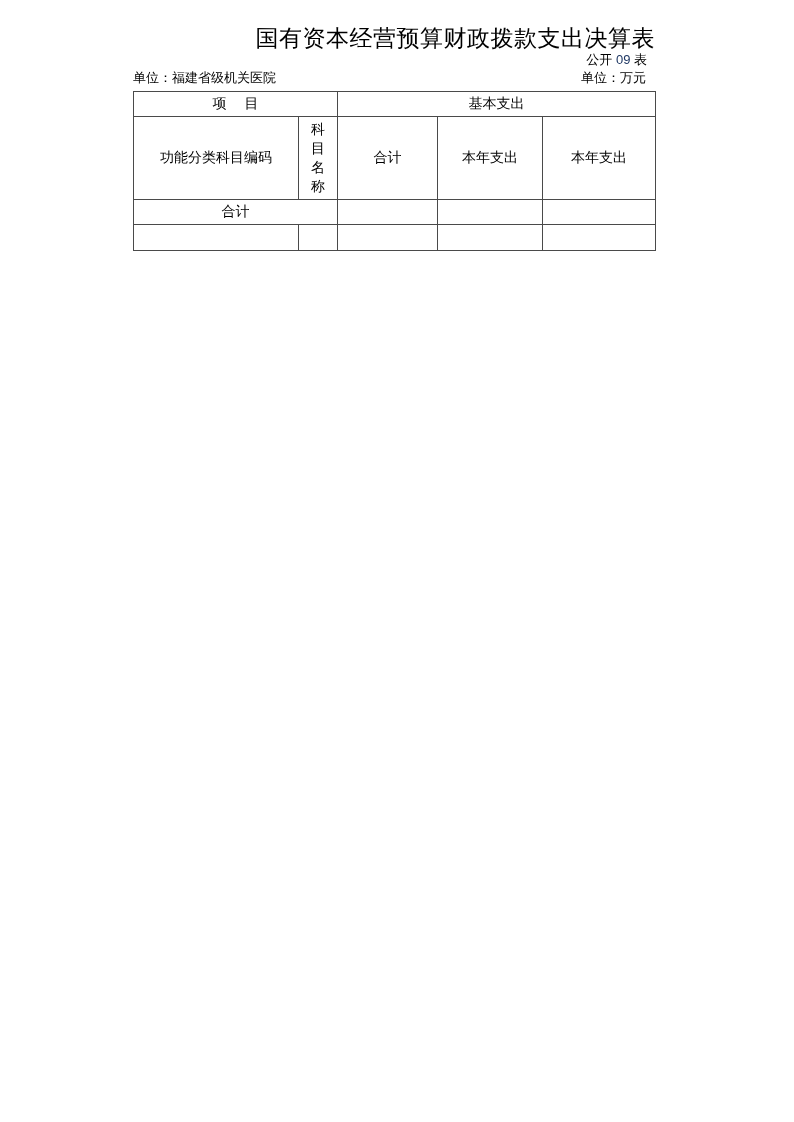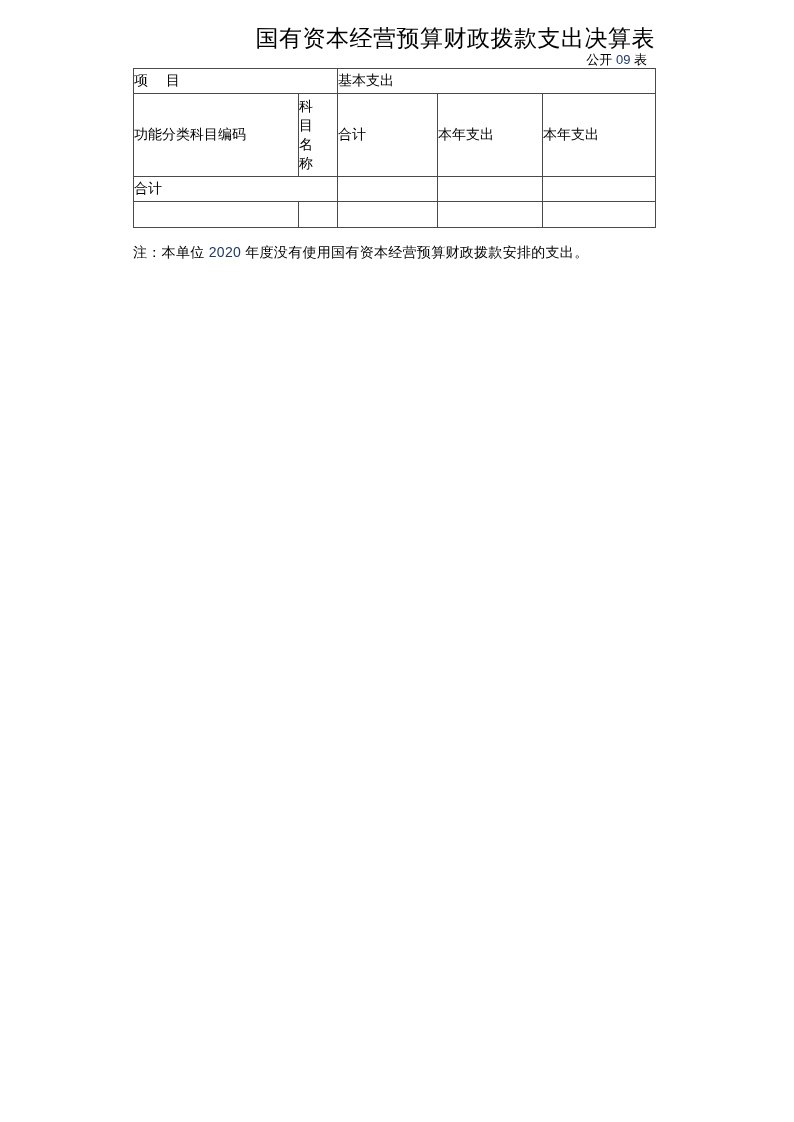--- a/index.html
+++ b/index.html
@@ -51,21 +51,21 @@
   }
   .unit-line .right { padding-right: 9px; }
   .num { color: #1f3864; }
   table.budget-table {
     border-collapse: collapse;
     table-layout: fixed;
     width: 522px;
   }
   table.budget-table td {
     border: 1px solid #4a4a4a;
-    text-align: left;
+    text-align: center;
     vertical-align: middle;
     font-size: 14px;
     padding: 0;
     overflow: hidden;
   }
   .vertical-label {
     white-space: pre-line;
     line-height: 19px;
     font-size: 13px;
   }
@@ -81,20 +81,24 @@
 
 <div class="page">
 
 
   <div class="content">
 
     <div class="table-title">国有资本经营预算财政拨款支出决算表</div>
 
     <div class="code-line"><span>公开 </span><span class="num">09</span><span> 表</span></div>
 
+    <div class="unit-line">
+      <span class="left">单位：福建省级机关医院</span>
+      <span class="right">单位：万元</span>
+    </div>
 
     <table class="budget-table">
       <colgroup>
         <col style="width:165px">
         <col style="width:39px">
         <col style="width:100px">
         <col style="width:105px">
         <col style="width:113px">
       </colgroup>
       <tbody>
@@ -121,17 +125,16 @@
       <tr style="height:26px">
         <td></td>
         <td></td>
         <td></td>
         <td></td>
         <td></td>
       </tr>
     </tbody>
       </table>
 
-    <div class="note-line"><span>注：本单位 </span><span class="num">2020</span><span> 年度没有使用国有资本经营预算财政拨款安排的支出。</span></div>
 
   </div>
 
 </div>
 
 </body></html>

